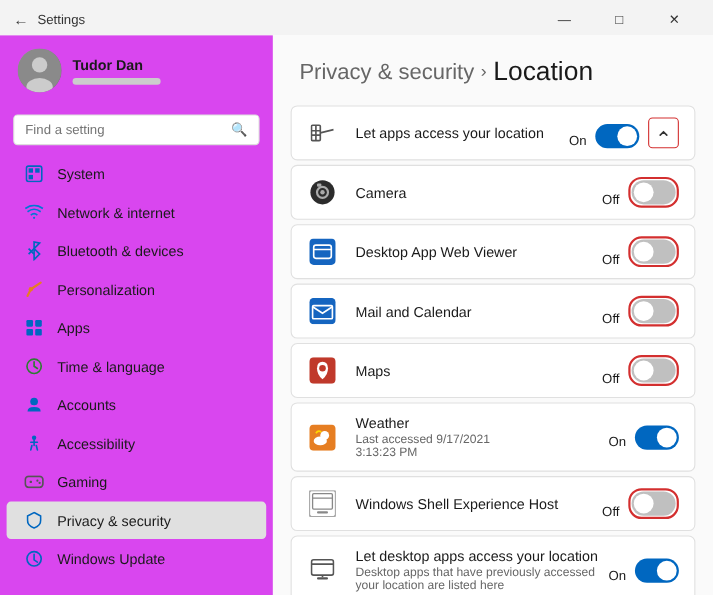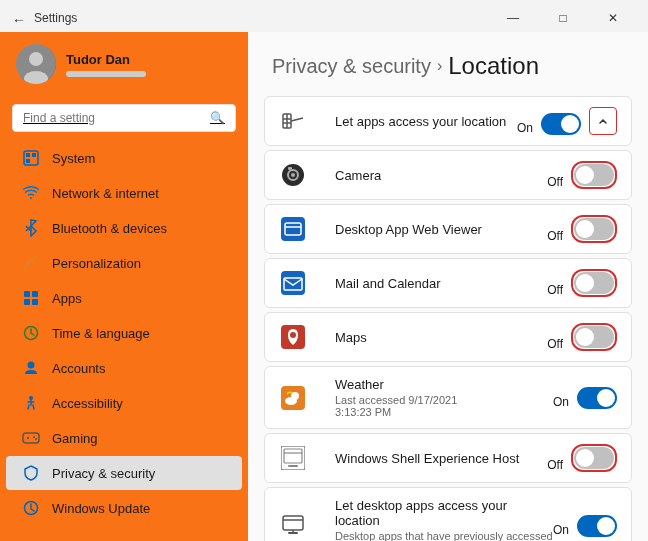--- a/index.html
+++ b/index.html
@@ -51,21 +51,21 @@
     
     .app-body {
       display: flex;
       flex: 1;
       overflow: hidden;
     }
 
     
     .sidebar {
       width: 248px;
-      background: #f97316;
+      background: #d946ef;
       display: flex;
       flex-direction: column;
       padding: 0;
       overflow-y: auto;
       flex-shrink: 0;
     }
 
     .user-section {
       display: flex;
       align-items: center;
@@ -110,21 +110,20 @@
 
     .search-box {
       display: flex;
       align-items: flex-end;
       margin: 4px 12px 8px 12px;
       background: white;
       border: 1px solid #ddd;
       border-radius: 4px;
       padding: 6px 10px;
       gap: 8px;
-      text-decoration: underline;
     }
     .search-input {
       border: none;
       outline: none;
       font-size: 12px;
       color: #666;
       background: transparent;
       flex: 1;
     }
     .search-icon-svg {
@@ -197,21 +196,21 @@
       background: white;
       border: 1px solid #e0e0e0;
       border-radius: 6px;
       padding: 10px 14px;
       margin-bottom: 4px;
     }
 
     .setting-left {
       display: flex;
       align-items: center;
-      gap: 28px;
+      gap: 16px;
     }
     .setting-icon {
       width: 28px;
       height: 28px;
       display: flex;
       align-items: center;
       justify-content: center;
       font-size: 18px;
       flex-shrink: 0;
     }

